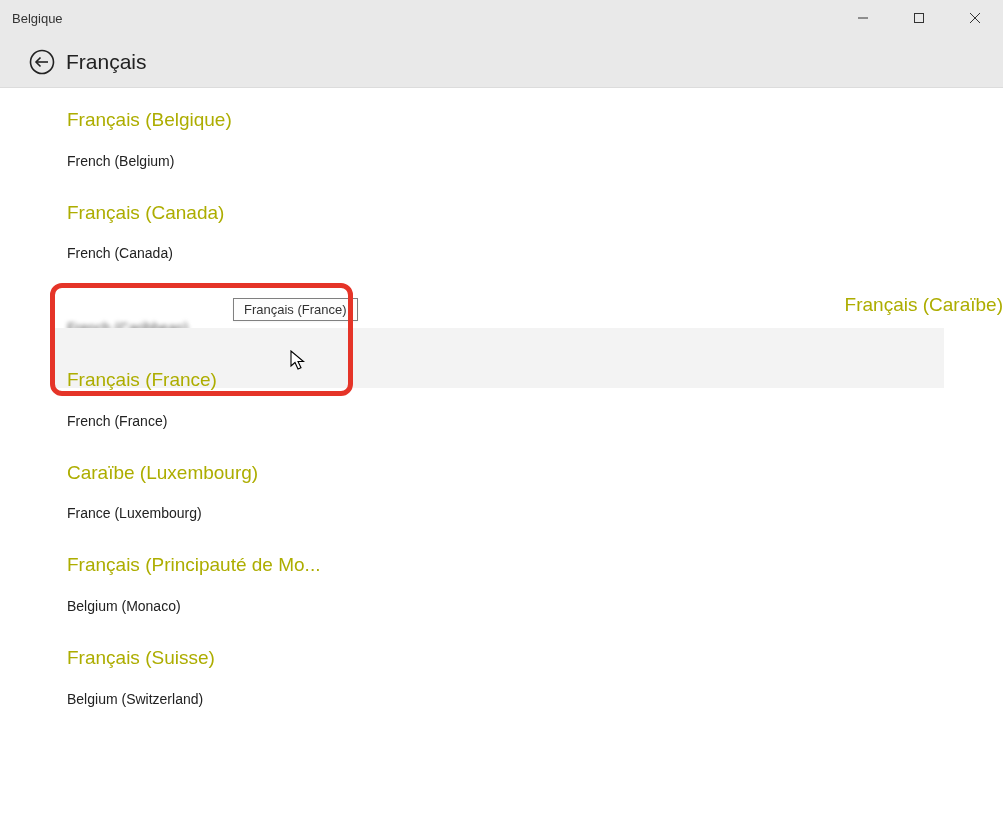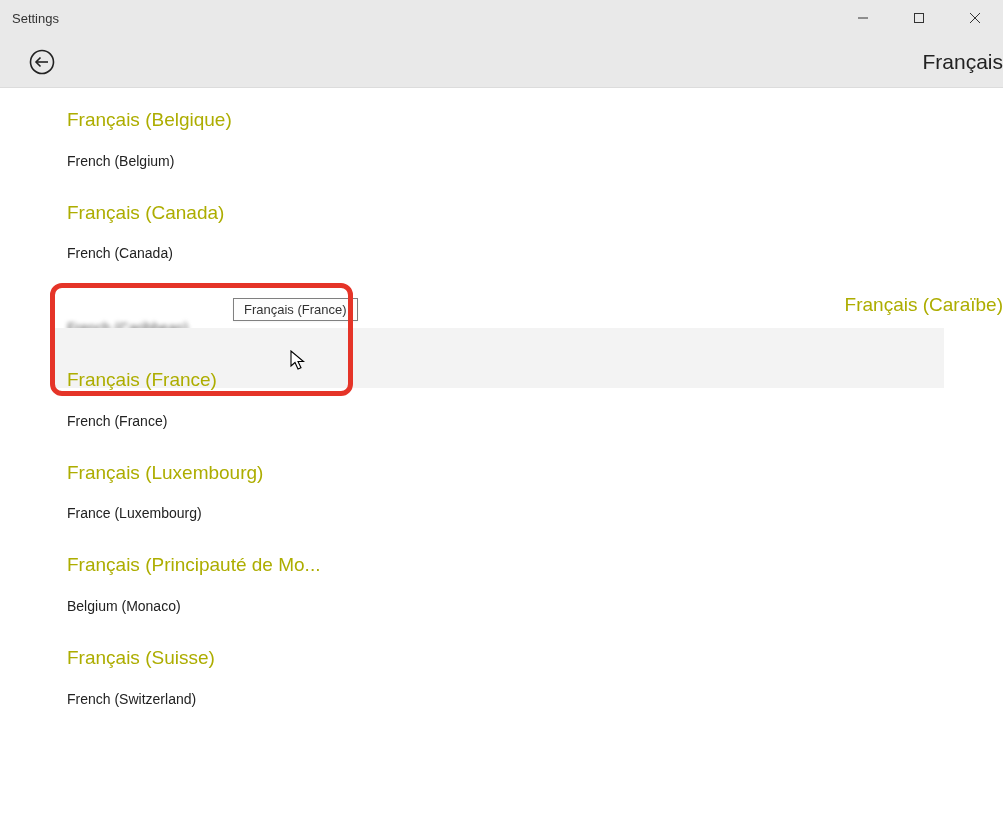--- a/index.html
+++ b/index.html
@@ -46,21 +46,20 @@
       stroke-width: 1;
       fill: none;
     }
     .header {
       height: 52px;
       background: #e9e9e9;
       border-bottom: 1px solid #dcdcdc;
       display: flex;
       align-items: center;
       padding-left: 26px;
-      justify-content: space-between;
     }
     .back-btn {
       width: 32px;
       height: 32px;
       display: flex;
       align-items: center;
       justify-content: center;
       margin-right: 8px;
     }
     .back-btn svg {
@@ -146,21 +145,21 @@
       width: 890px;
       height: 60px;
       background: #f3f3f3;
       z-index: 1;
     }
   </style>
 </head>
 <body>
 
 <div class="titlebar">
-  <div class="titlebar-title">Settings</div>
+  <div class="titlebar-title">Belgique</div>
   <div class="titlebar-controls">
     <div class="titlebar-btn">
       <svg viewBox="0 0 12 12">
           <line x1="1" y1="6" x2="11" y2="6"></line>
         </svg>
     </div>
     <div class="titlebar-btn">
       <svg viewBox="0 0 12 12">
           <rect x="1.5" y="1.5" width="9" height="9"></rect>
         </svg>
@@ -203,32 +202,32 @@
     <div class="lang-native">Français (Caraïbe)</div>
     <div class="item3-sub blurred">French (Caribbean)</div>
   </div>
 
   <div class="lang-item" style="position:relative; z-index:5;">
     <div class="lang-native">Français (France)</div>
     <div class="lang-english">French (France)</div>
   </div>
 
   <div class="lang-item">
-    <div class="lang-native">Français (Luxembourg)</div>
+    <div class="lang-native">Caraïbe (Luxembourg)</div>
     <div class="lang-english">France (Luxembourg)</div>
   </div>
 
   <div class="lang-item">
     <div class="lang-native">Français (Principauté de Mo...</div>
     <div class="lang-english">Belgium (Monaco)</div>
   </div>
 
   <div class="lang-item">
     <div class="lang-native">Français (Suisse)</div>
-    <div class="lang-english">French (Switzerland)</div>
+    <div class="lang-english">Belgium (Switzerland)</div>
   </div>
 
 </div>
 
 <div class="tooltip">Français (France)</div>
 
 <div class="highlight-box"></div>
 
 <svg class="cursor" width="18" height="22" viewBox="0 0 18 22">
   <path d="M1 1 L1 16 L5 12.5 L8 19 L11 17.8 L8 11.5 L13.5 11.5 Z" fill="#ffffff" stroke="#000" stroke-width="1.1"></path>

